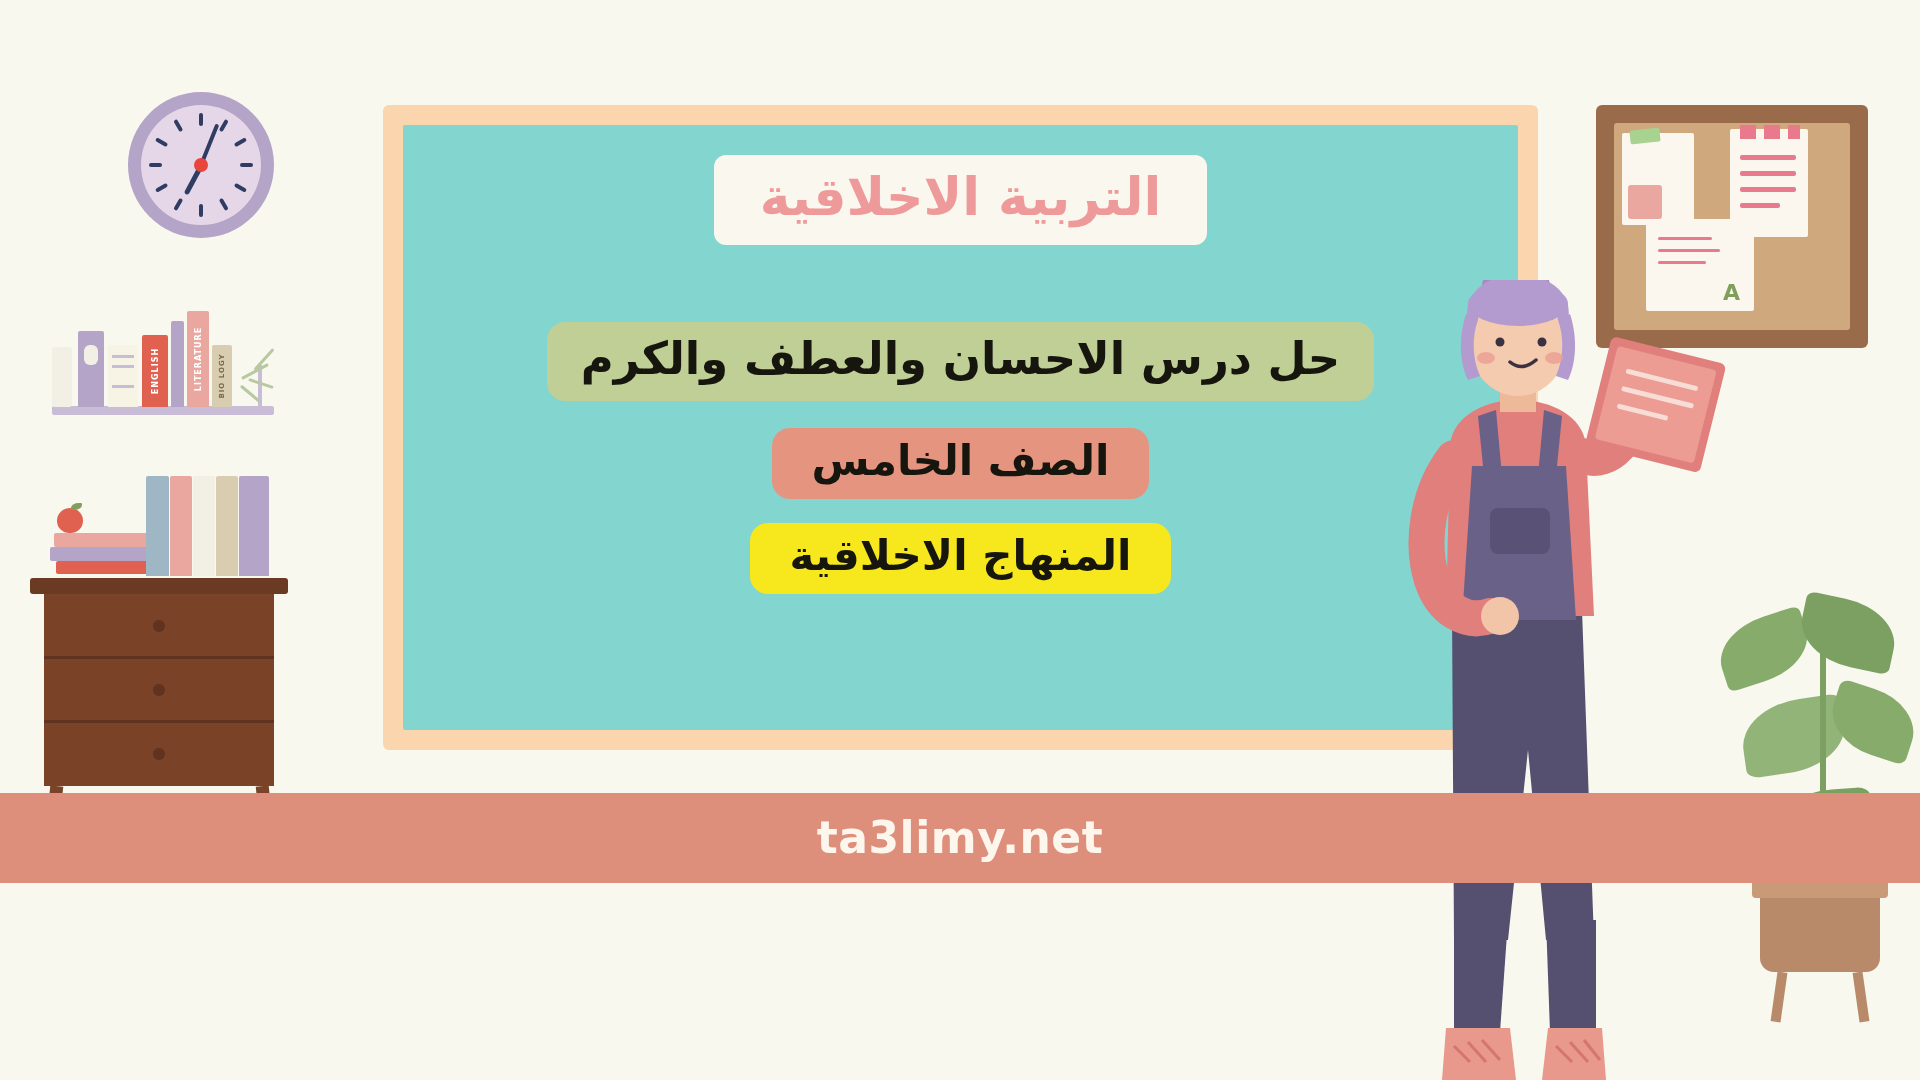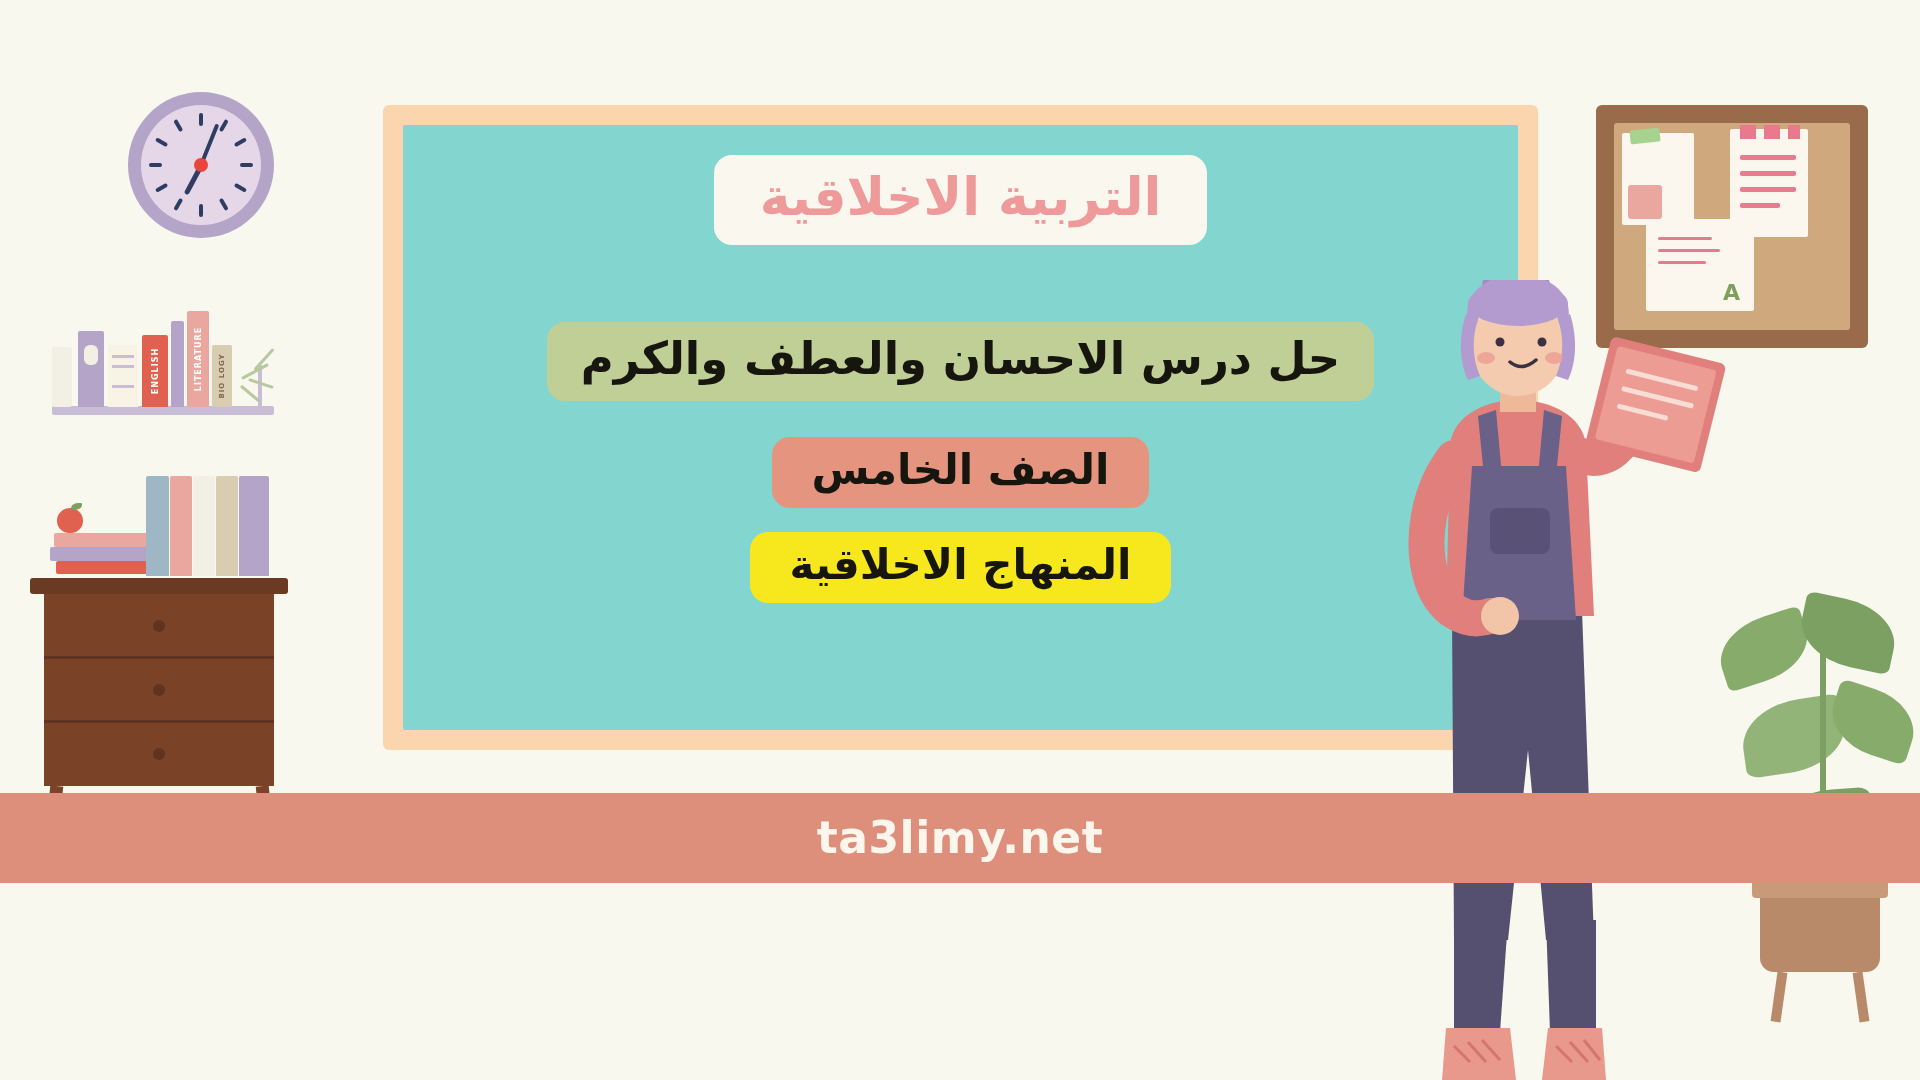--- a/index.html
+++ b/index.html
@@ -92,21 +92,21 @@
     direction: rtl;
     text-align: center;
     white-space: nowrap;
     font-weight: 700;
     font-family: "DejaVu Sans", "Liberation Sans", sans-serif;
   }
 
   .subject-pill {
     background: #faf7ee;
     color: #ef9a9a;
-    border-radius: 18px;
+    border-radius: 12px;
     font-size: 52px;
     padding: 12px 46px 18px 46px;
     margin-top: 20px;
     letter-spacing: 0.5px;
   }
 
   .lesson-pill {
     background: #bfcf96;
     color: #16160f;
     border-radius: 18px;
@@ -115,21 +115,21 @@
     margin-top: 77px;
     font-weight: 700;
   }
 
   .grade-pill {
     background: #e59480;
     color: #16160f;
     border-radius: 18px;
     font-size: 42px;
     padding: 8px 40px 14px 40px;
-    margin-top: 36px;
+    margin-top: 27px;
     font-weight: 700;
   }
 
   .curriculum-pill {
     background: #f7e81d;
     color: #16160f;
     border-radius: 18px;
     font-size: 42px;
     padding: 8px 40px 14px 40px;
     margin-top: 24px;

